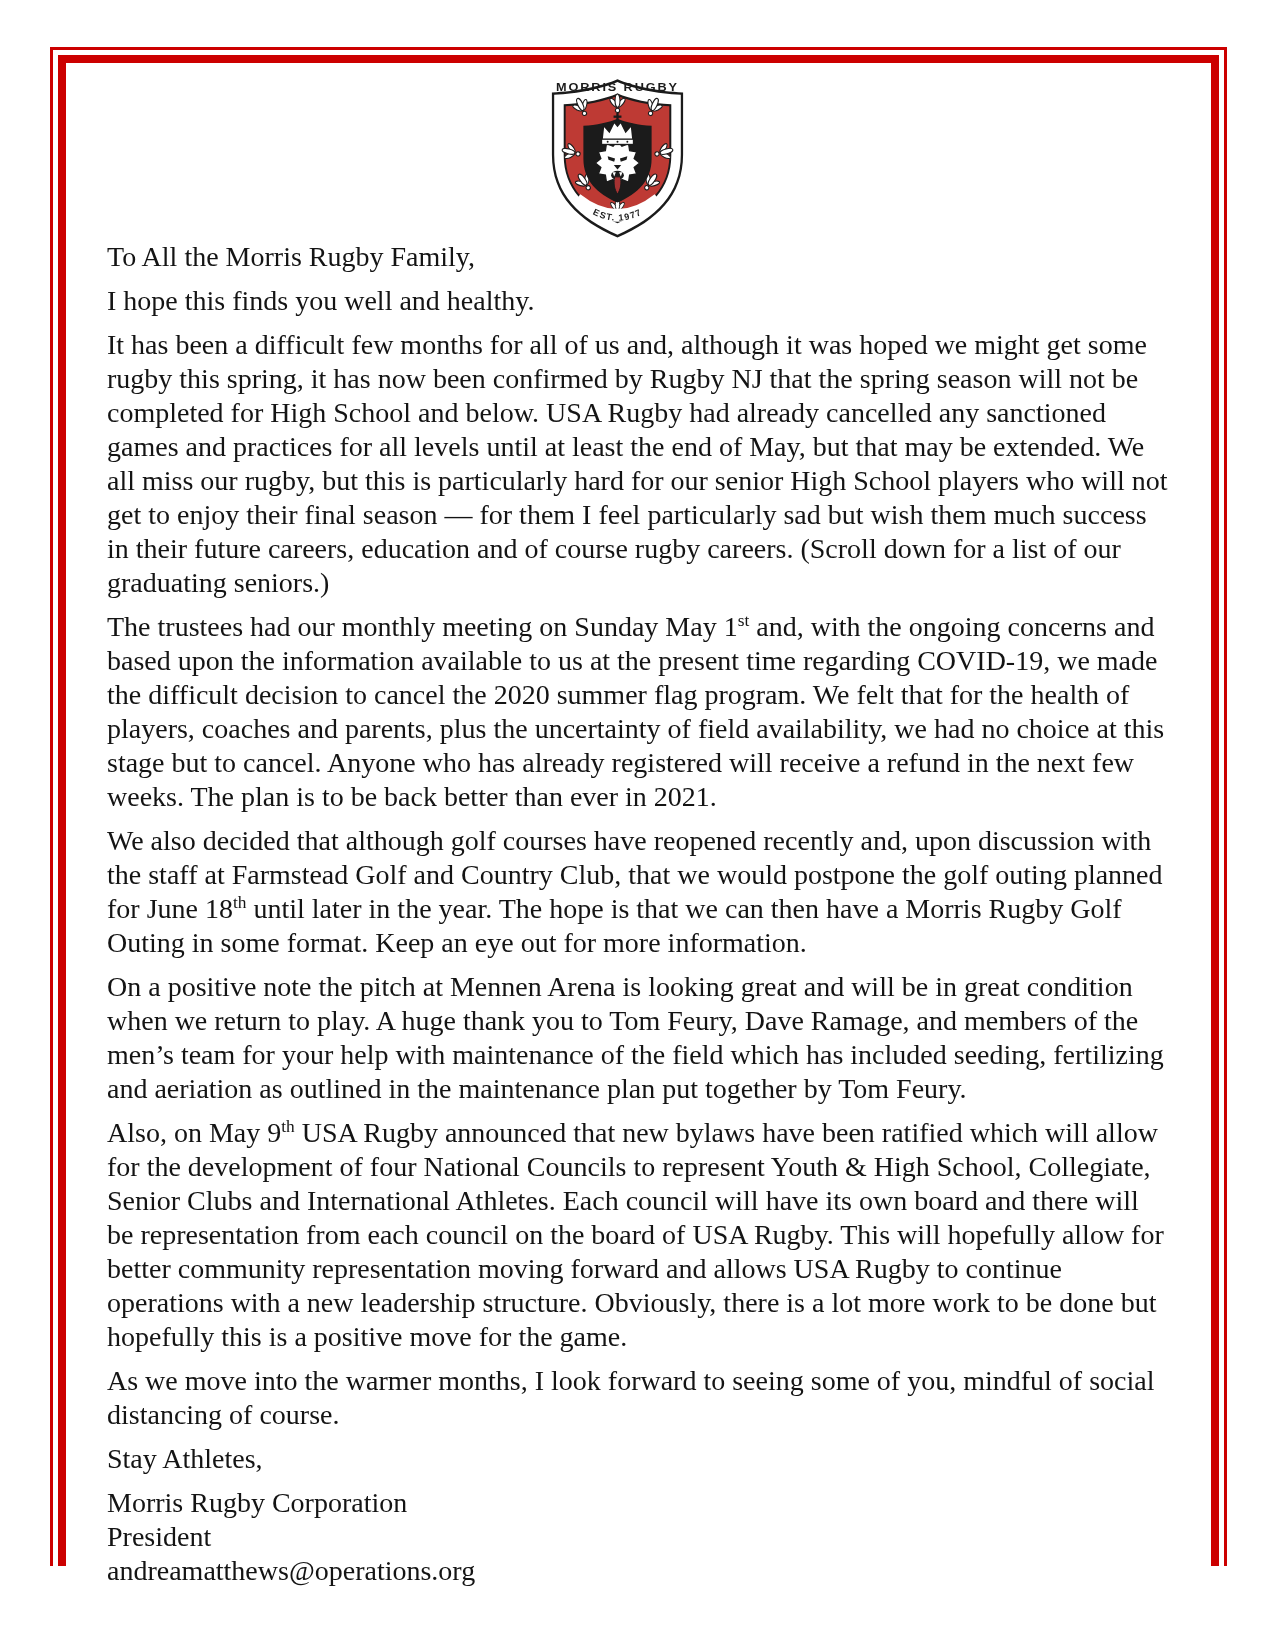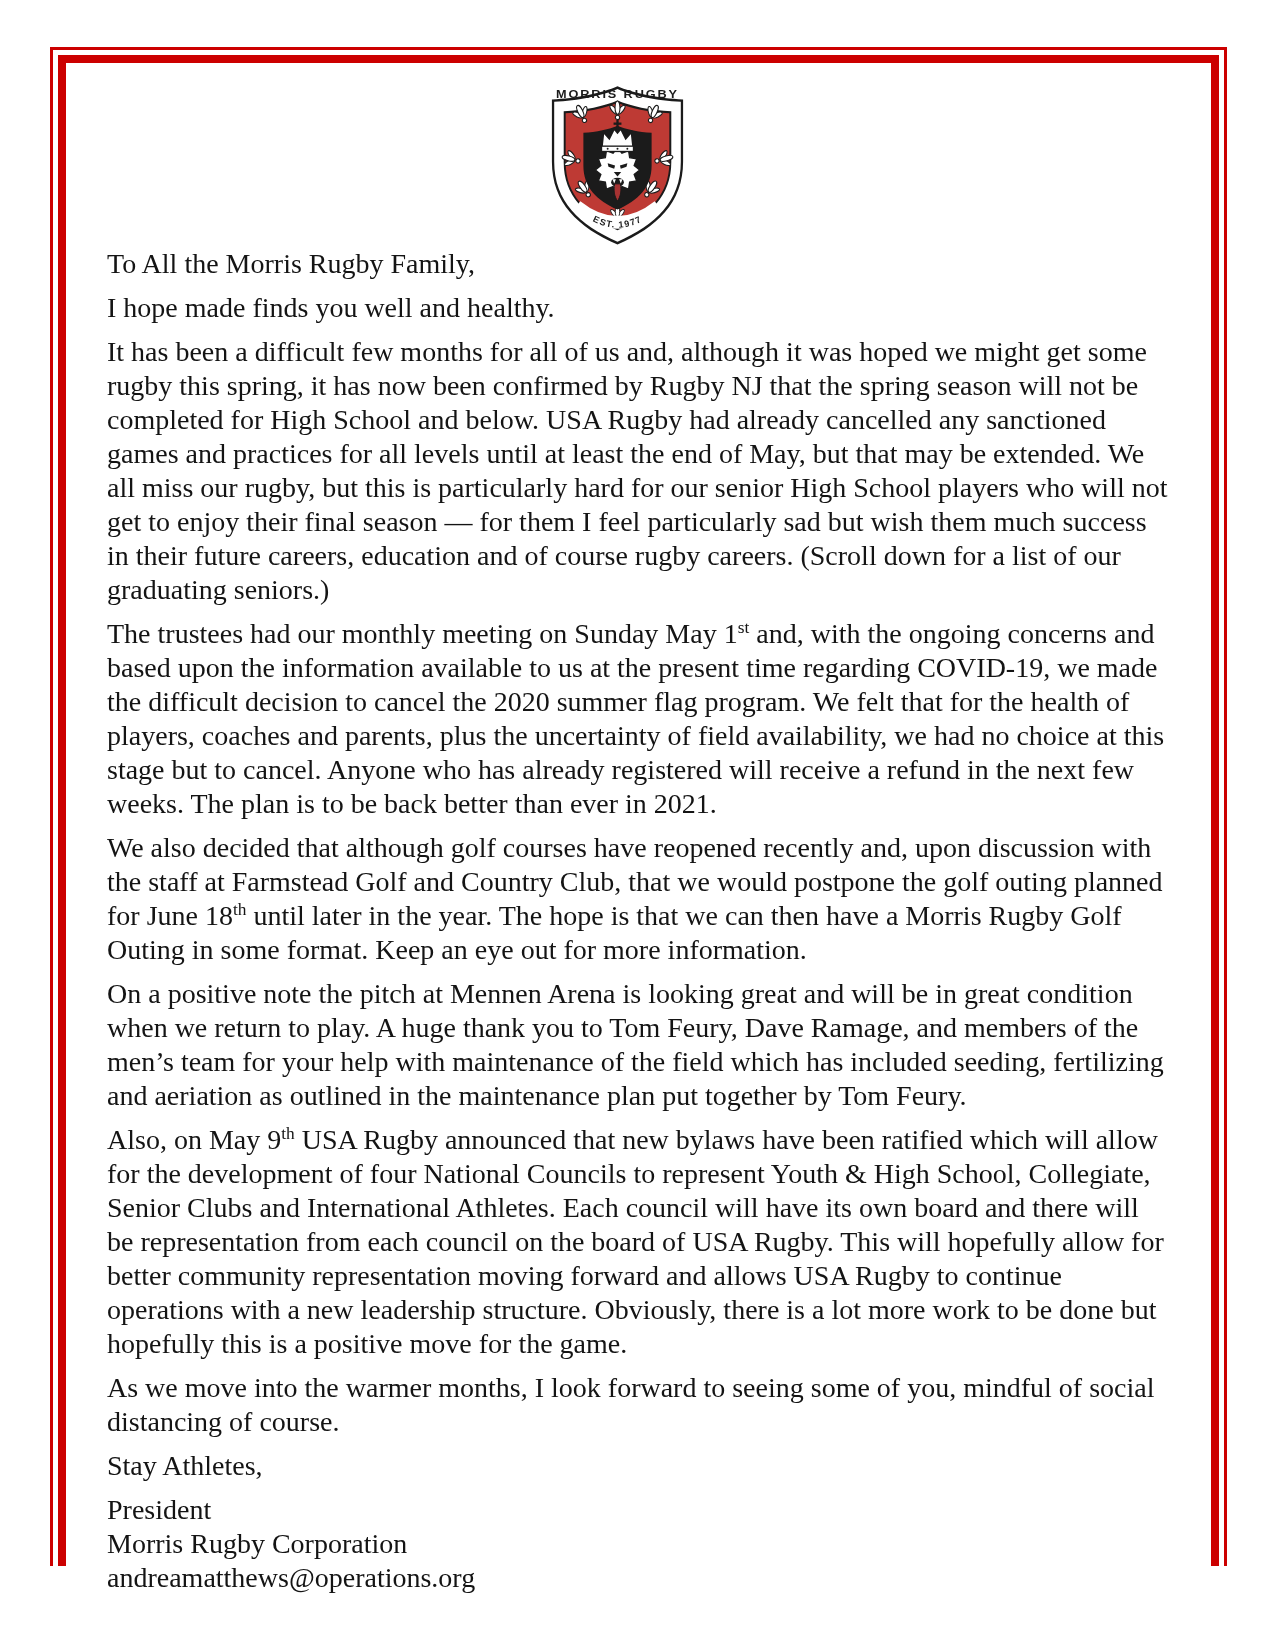--- a/index.html
+++ b/index.html
@@ -13,21 +13,21 @@
   
   .frame-outer {
     position:absolute; left:50px; top:47px; width:1177px; height:1519px;
     border:3px solid #CC0000; border-bottom:none;
   }
   .frame-inner {
     position:absolute; left:5px; right:5px; top:5px; bottom:0;
     border:8px solid #CC0000; border-bottom:none;
   }
   .content {
-    position:absolute; left:107px; top:63px; width:1063px;
+    position:absolute; left:107px; top:56px; width:1063px;
   }
   .logo-wrap { margin:20px 0 0 435px; width:151px; height:164px; }
   .logo-wrap svg { display:block; width:151px; height:164px; }
   .crest-title { font-family:"Liberation Sans","DejaVu Sans",sans-serif; font-weight:bold; }
   .letter { font-size:28px; line-height:34px; }
   .letter p { margin:0 0 10px 0; }
   .letter sup { font-size:0.62em; line-height:0; vertical-align:super; }
   .salutation { margin-top:9px; }
   .signature div { line-height:34px; }
 </style>
@@ -109,32 +109,32 @@
         <text class="crest-title" font-size="11" letter-spacing="1.5" fill="#1b1b1b">
           <textPath href="#estArc" startOffset="50%" text-anchor="middle">EST. 1977</textPath>
         </text>
       </svg>
     </div>
 
     <div class="letter">
       <p class="salutation">To All the Morris Rugby Family,</p>
 
       <div>
-          <p><span>I hope made finds you well and healthy.</span></p>
+          <p><span>I hope this finds you well and healthy.</span></p>
           <p><span>It has been a difficult few months for all of us and, although it was hoped we might get some rugby this spring, it has now been confirmed by Rugby NJ that the spring season will not be completed for High School and below. USA Rugby had already cancelled any sanctioned games and practices for all levels until at least the end of May, but that may be extended. We all miss our rugby, but this is particularly hard for our senior High School players who will not get to enjoy their final season — for them I feel particularly sad but wish them much success in their future careers, education and of course rugby careers. (Scroll down for a list of our graduating seniors.)</span></p>
           <p><span>The trustees had our monthly meeting on Sunday May 1</span><sup>st</sup><span> and, with the ongoing concerns and based upon the information available to us at the present time regarding COVID-19, we made the difficult decision to cancel the 2020 summer flag program. We felt that for the health of players, coaches and parents, plus the uncertainty of field availability, we had no choice at this stage but to cancel. Anyone who has already registered will receive a refund in the next few weeks. The plan is to be back better than ever in 2021.</span></p>
           <p><span>We also decided that although golf courses have reopened recently and, upon discussion with the staff at Farmstead Golf and Country Club, that we would postpone the golf outing planned for June 18</span><sup>th</sup><span> until later in the year. The hope is that we can then have a Morris Rugby Golf Outing in some format. Keep an eye out for more information.</span></p>
           <p><span>On a positive note the pitch at Mennen Arena is looking great and will be in great condition when we return to play. A huge thank you to Tom Feury, Dave Ramage, and members of the men’s team for your help with maintenance of the field which has included seeding, fertilizing and aeriation as outlined in the maintenance plan put together by Tom Feury.</span></p>
           <p><span>Also, on May 9</span><sup>th</sup><span> USA Rugby announced that new bylaws have been ratified which will allow for the development of four National Councils to represent Youth &amp; High School, Collegiate, Senior Clubs and International Athletes. Each council will have its own board and there will be representation from each council on the board of USA Rugby. This will hopefully allow for better community representation moving forward and allows USA Rugby to continue operations with a new leadership structure. Obviously, there is a lot more work to be done but hopefully this is a positive move for the game.</span></p>
           <p><span>As we move into the warmer months, I look forward to seeing some of you, mindful of social distancing of course.</span></p>
         </div>
 
       <p class="closing">Stay Athletes,</p>
 
       <div class="signature">
+          <div>Morris Rugby Corporation</div>
           <div>President</div>
-          <div>Morris Rugby Corporation</div>
           <div>andreamatthews@operations.org</div>
         </div>
     </div>
 
   </div>
 </div>
 
 </body></html>

